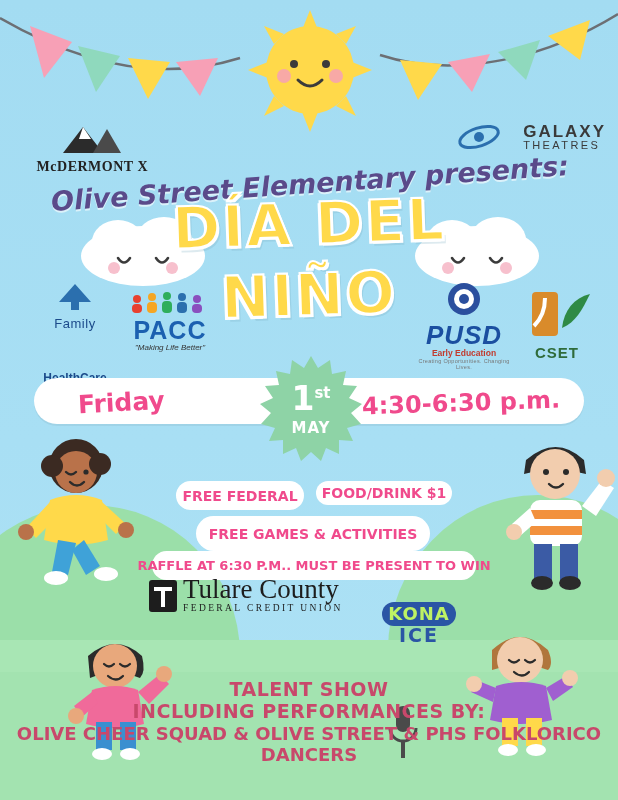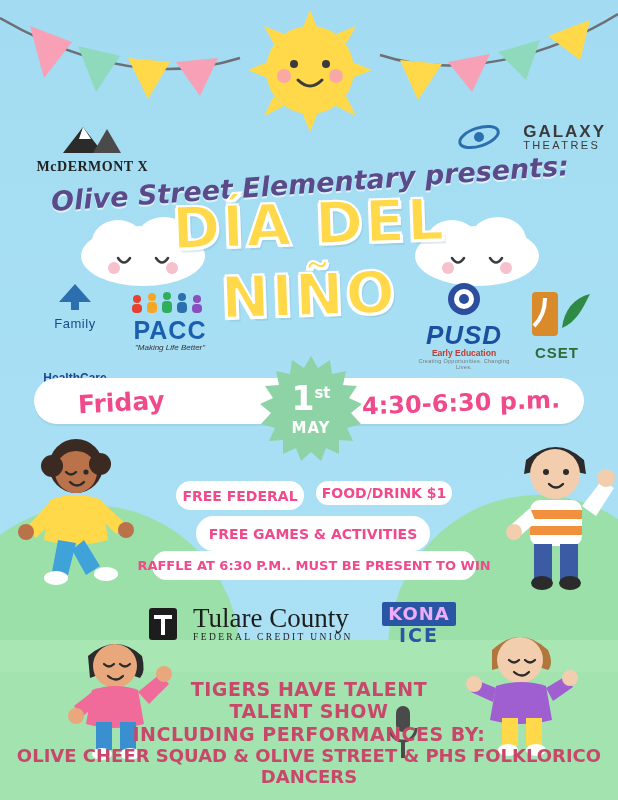--- a/index.html
+++ b/index.html
@@ -309,24 +309,24 @@
   }
   .pill-entrance { left: 176px; top: 481px; width: 128px; height: 29px; font-size: 14px; }
   .pill-food     { left: 316px; top: 481px; width: 136px; height: 24px; font-size: 14px; }
   .pill-games    { left: 196px; top: 516px; width: 234px; height: 35px; font-size: 14px; }
   .pill-raffle   { left: 152px; top: 551px; width: 324px; height: 29px; font-size: 13px; }
 
   
   .logo-tulare {
     position: absolute;
     left: 148px;
-    top: 605px;
+    top: 576px;
     display: flex;
-    align-items: center;
-    gap: 15px;
+    align-items: flex-end;
+    gap: 5px;
   }
   .logo-tulare .t-main {
     font-family: "Liberation Serif", serif;
     font-size: 27px;
     color: #1d1d1d;
     line-height: 1;
   }
   .logo-tulare .t-sub {
     font-family: "Liberation Serif", serif;
     font-size: 9.5px;
@@ -336,22 +336,22 @@
   }
   .logo-kona {
     position: absolute;
     left: 382px;
     top: 602px;
     width: 74px;
     text-align: center;
   }
   .kona-bubble {
     background: #2a55a5;
-    color: #f0abfc;
-    border-radius: 2px;
+    color: #bef264;
+    border-radius: 12px;
     font-size: 18px;
     font-weight: bold;
     letter-spacing: 1px;
     padding: 1px 0 2px;
     font-family: "DejaVu Sans", sans-serif;
   }
   .kona-ice {
     color: #2a55a5;
     font-size: 19px;
     font-weight: bold;
@@ -627,19 +627,18 @@
       <div class="t-sub">FEDERAL CREDIT UNION</div>
     </div>
   </div>
 
   <div class="logo-kona">
     <div class="kona-bubble">KONA</div>
     <div class="kona-ice">ICE</div>
   </div>
 
   <div class="bottom-text">
-    <div class="bt-1">TIGERS HAVE TALENT</div>
     <div class="bt-2">TALENT SHOW</div>
     <div class="bt-3">INCLUDING PERFORMANCES BY:</div>
     <div class="bt-4">OLIVE CHEER SQUAD &amp; OLIVE STREET &amp; PHS FOLKLORICO DANCERS</div>
   </div>
 
 </div>
 
 </body></html>

